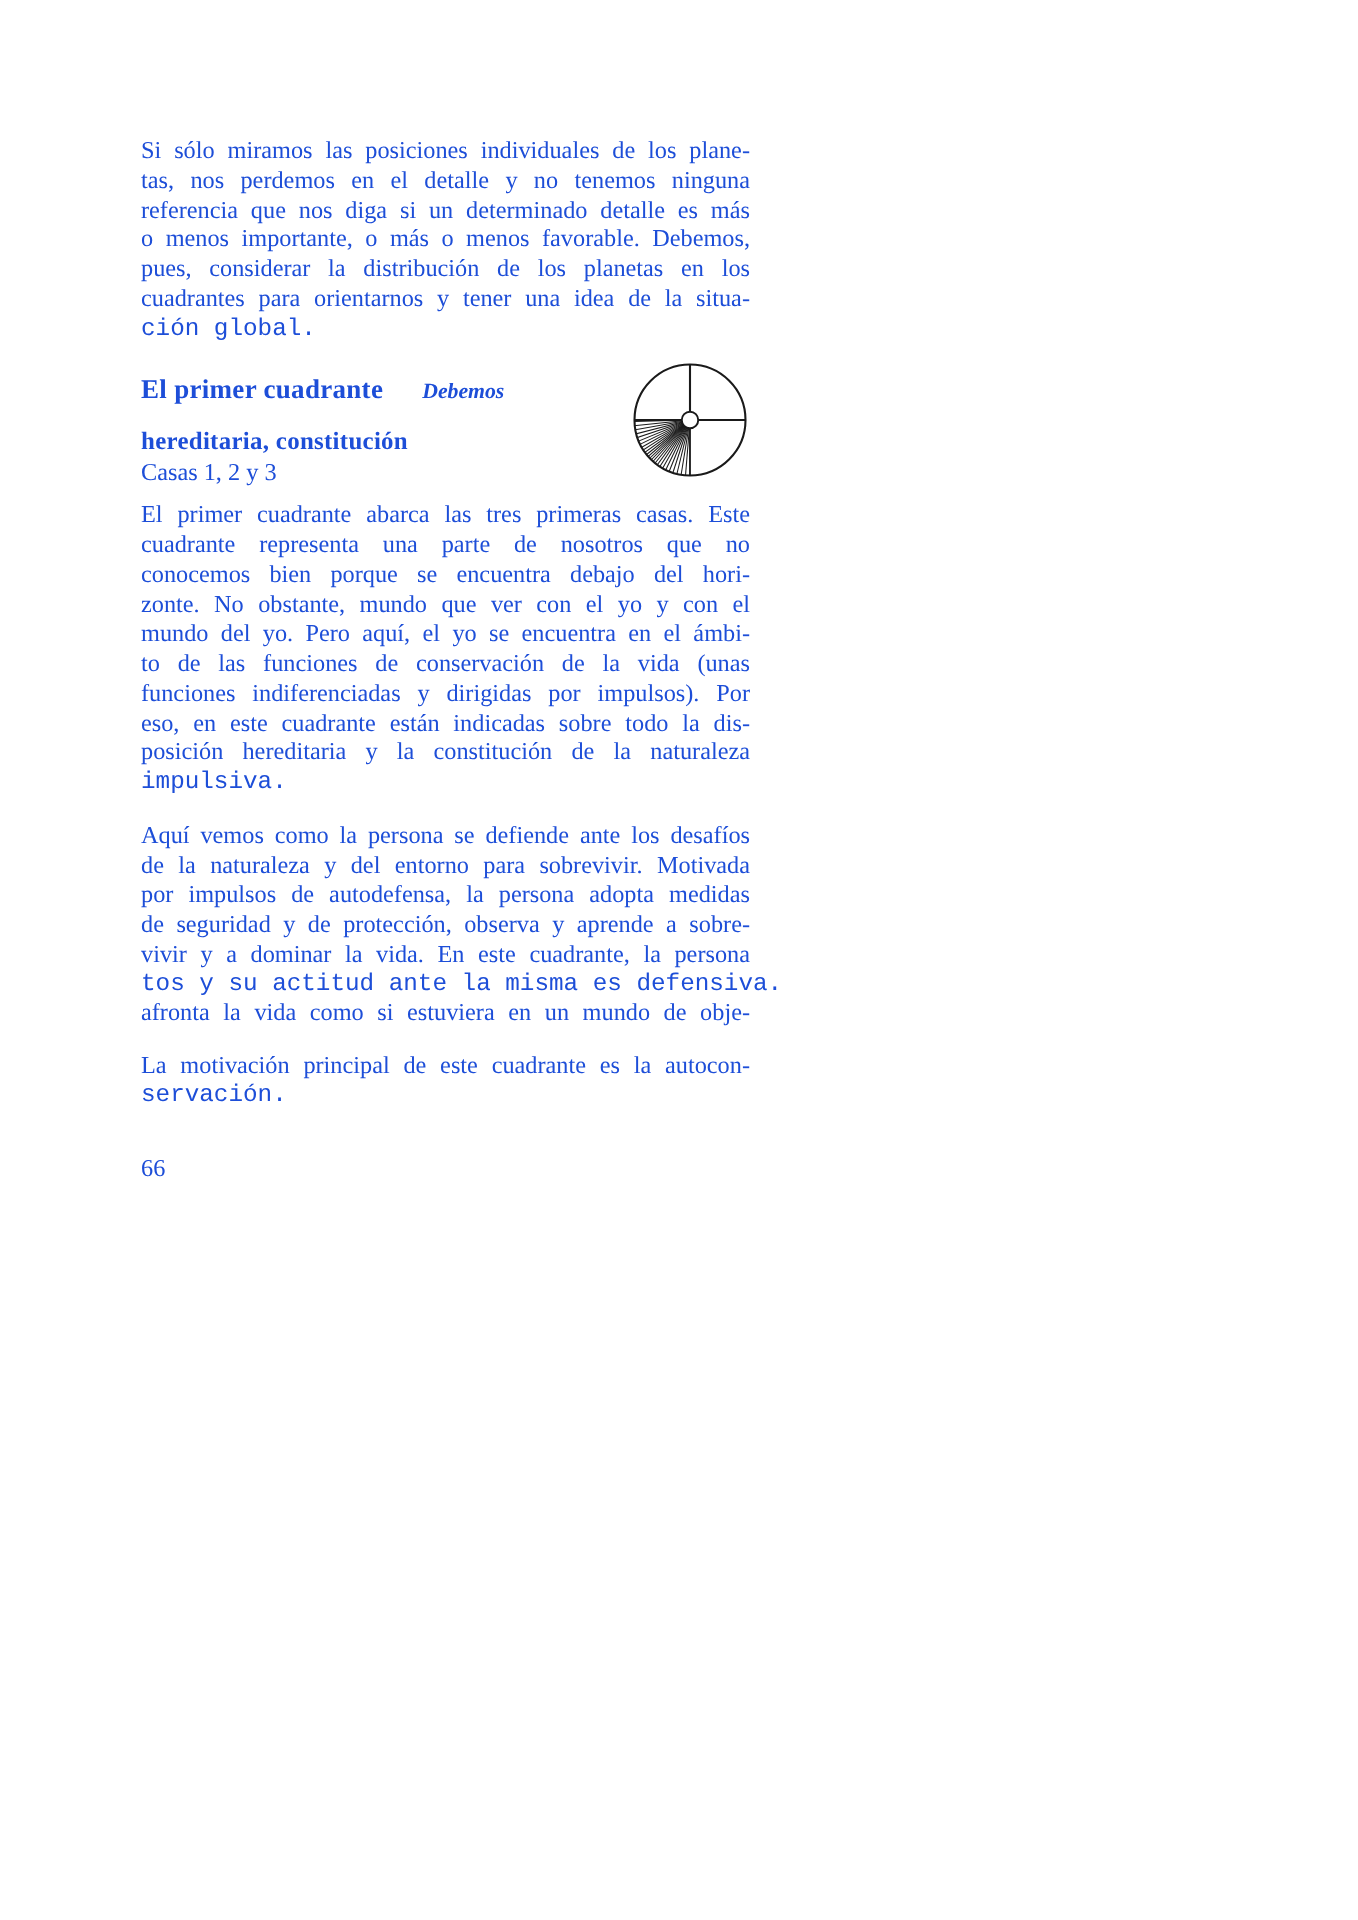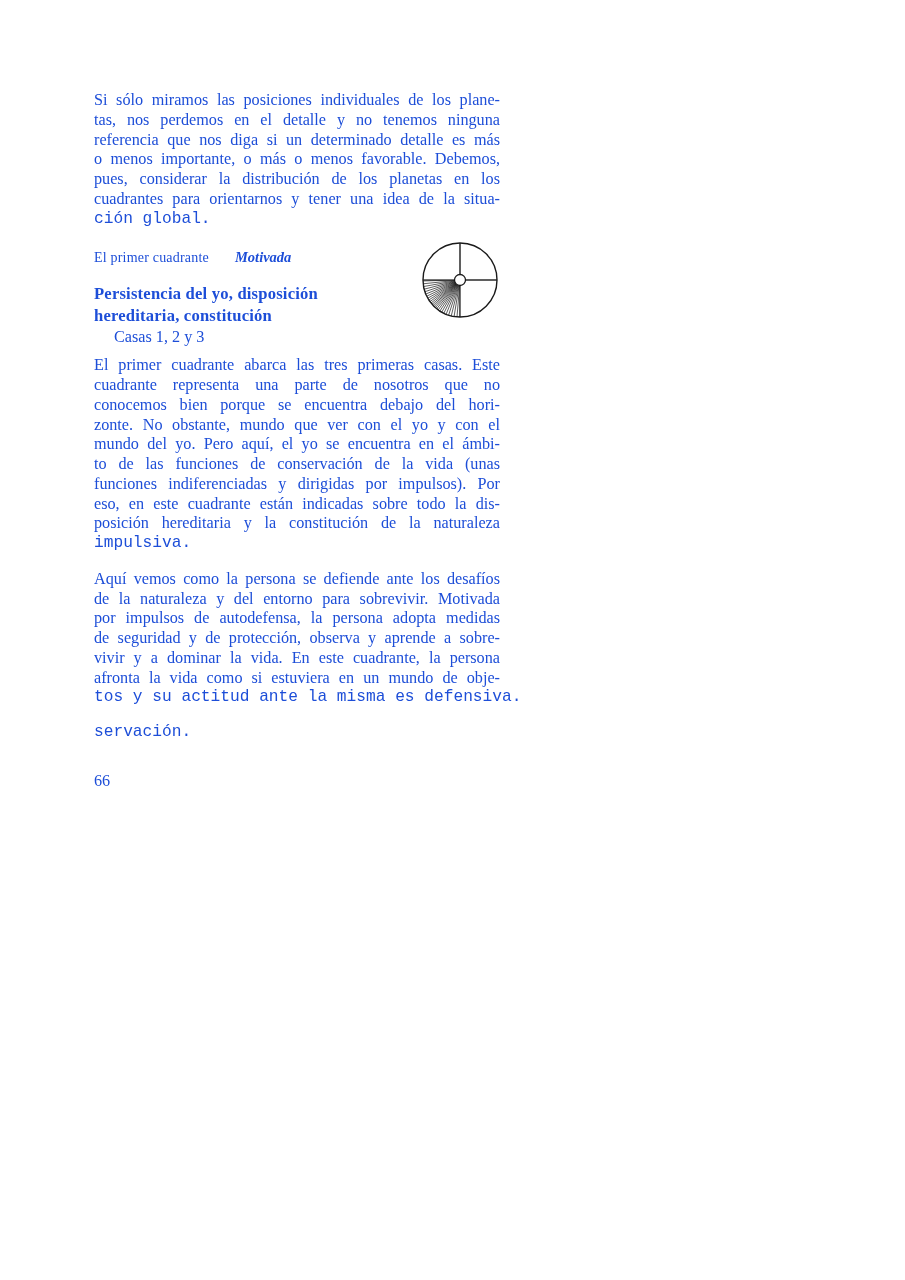--- a/index.html
+++ b/index.html
@@ -4,24 +4,24 @@
   <style>
     html, body { margin: 0; padding: 0; background: #ffffff; }
     body { width: 905px; height: 1280px; position: relative; overflow: hidden; }
     .page { position: absolute; left: 94px; top: 91px; width: 406px; color: #1d4ed8;
       font-family: "Liberation Serif", "DejaVu Serif", serif; }
     .para { font-size: 16.2px; line-height: 19.75px; text-align: justify; margin: 0; hyphens: manual; }
     .line { display: block; text-align: justify; text-align-last: justify; white-space: nowrap; }
     .line.last { text-align-last: left; font-family: Liberation Mono, monospace; }
     .section { position: relative; margin-top: 20px; }
     .heading-row { display: flex; align-items: baseline; height: 26px; }
-    .h-title { font-weight: normal; font-size: 14px; letter-spacing: 0.2px; }
+    .h-title { font-weight: bold; font-size: 18px; letter-spacing: 0.2px; }
     .h-key { font-weight: bold; font-style: italic; font-size: 14.5px; margin-left: 26px; }
     .subtitle { font-weight: bold; font-size: 16.6px; line-height: 22px; margin-top: 8px; letter-spacing: 0.2px; }
-    .houses { font-size: 16.2px; line-height: 20px; margin-left: 20px; }
+    .houses { font-size: 16.2px; line-height: 20px; }
     .diagram { position: absolute; left: 327px; top: -8px; width: 78px; height: 78px; }
     .p2 { margin-top: 9px; }
     .p3 { margin-top: 16px; }
     .p4 { margin-top: 15px; }
     .page-number { margin-top: 28px; font-size: 16.2px; line-height: 20px; }
   </style>
 </head>
 <body>
 
 <div class="page">
@@ -32,21 +32,21 @@
     <span class="line">referencia que nos diga si un determinado detalle es más</span>
     <span class="line">o menos importante, o más o menos favorable. Debemos,</span>
     <span class="line">pues, considerar la distribución de los planetas en los</span>
     <span class="line">cuadrantes para orientarnos y tener una idea de la situa-</span>
     <span class="line last">ción global.</span>
   </p>
 
   <div class="section">
     <div class="heading-row">
       <span class="h-title">El primer cuadrante</span>
-      <span class="h-key">Motivada</span>
+      <span class="h-key">Debemos</span>
     </div>
 
     <svg class="diagram" viewBox="0 0 78 78" xmlns="http://www.w3.org/2000/svg">
       <defs>
         <clipPath id="q3clip">
           <path d="M39 39 L39 76 A37 37 0 0 1 2 39 Z"></path>
         </clipPath>
       </defs>
       <g clip-path="url(#q3clip)" stroke="#1a1a1a" stroke-width="0.7">
         <line x1="39" y1="39" x2="39" y2="76"></line>
@@ -78,21 +78,20 @@
       </g>
       <circle cx="39" cy="39" r="37" fill="none" stroke="#1a1a1a" stroke-width="1.4"></circle>
       <line x1="39" y1="2" x2="39" y2="33.5" stroke="#1a1a1a" stroke-width="1.4"></line>
       <line x1="44.5" y1="39" x2="76" y2="39" stroke="#1a1a1a" stroke-width="1.4"></line>
       <line x1="2" y1="39" x2="33.5" y2="39" stroke="#1a1a1a" stroke-width="1.2"></line>
       <line x1="39" y1="44.5" x2="39" y2="76" stroke="#1a1a1a" stroke-width="1.2"></line>
       <circle cx="39" cy="39" r="5.5" fill="#ffffff" stroke="#1a1a1a" stroke-width="1.3"></circle>
     </svg>
 
     <div class="subtitle">
-      <div>Persistencia del yo, disposición</div>
       <div>hereditaria, constitución</div>
     </div>
     <div class="houses">Casas 1, 2 y 3</div>
 
     <p class="para p2">
       <span class="line">El primer cuadrante abarca las tres primeras casas. Este</span>
       <span class="line">cuadrante representa una parte de nosotros que no</span>
       <span class="line">conocemos bien porque se encuentra debajo del hori-</span>
       <span class="line">zonte. No obstante, mundo que ver con el yo y con el</span>
       <span class="line">mundo del yo. Pero aquí, el yo se encuentra en el ámbi-</span>
@@ -102,23 +101,24 @@
       <span class="line">posición hereditaria y la constitución de la naturaleza</span>
       <span class="line last">impulsiva.</span>
     </p>
 
     <p class="para p3">
       <span class="line">Aquí vemos como la persona se defiende ante los desafíos</span>
       <span class="line">de la naturaleza y del entorno para sobrevivir. Motivada</span>
       <span class="line">por impulsos de autodefensa, la persona adopta medidas</span>
       <span class="line">de seguridad y de protección, observa y aprende a sobre-</span>
       <span class="line">vivir y a dominar la vida. En este cuadrante, la persona</span>
+      <span class="line last">tos y su actitud ante la misma es defensiva.</span>
       <span class="line">afronta la vida como si estuviera en un mundo de obje-</span>
-      <span class="line last">tos y su actitud ante la misma es defensiva.</span>
     </p>
 
     <p class="para p4">
+      <span class="line">La motivación principal de este cuadrante es la autocon-</span>
       <span class="line last">servación.</span>
     </p>
   </div>
 
   <div class="page-number">66</div>
 </div>
 
 </body></html>

